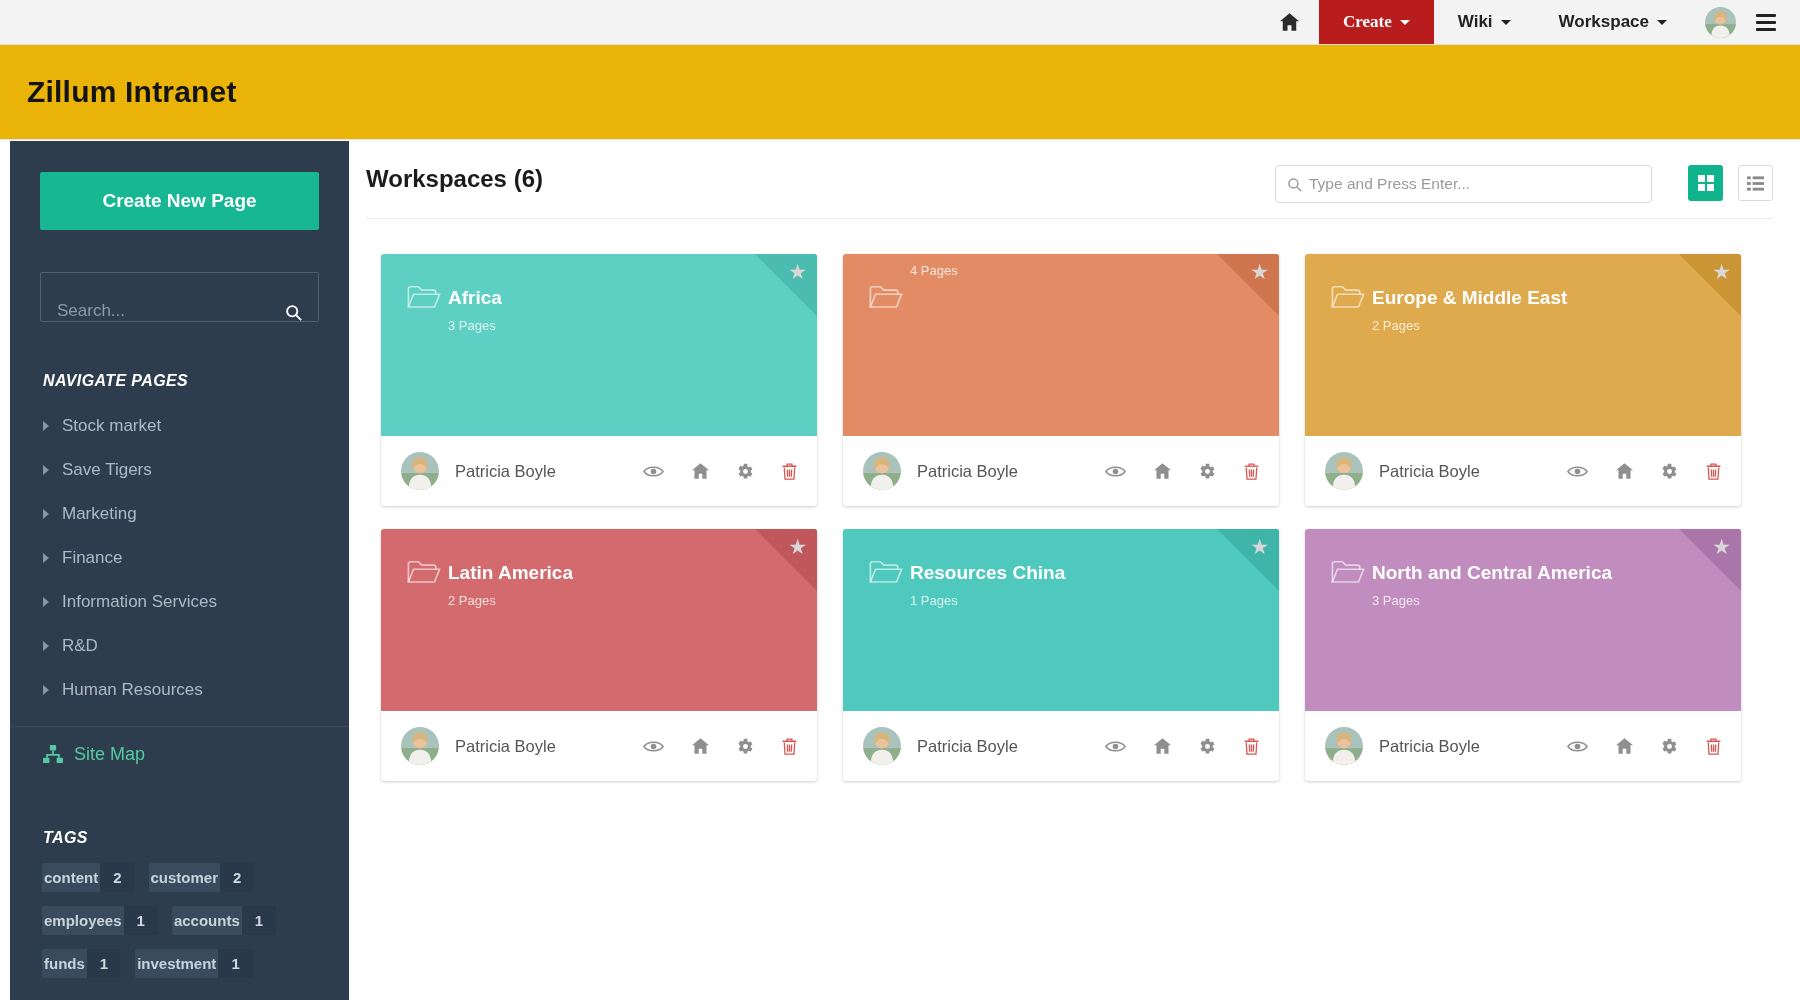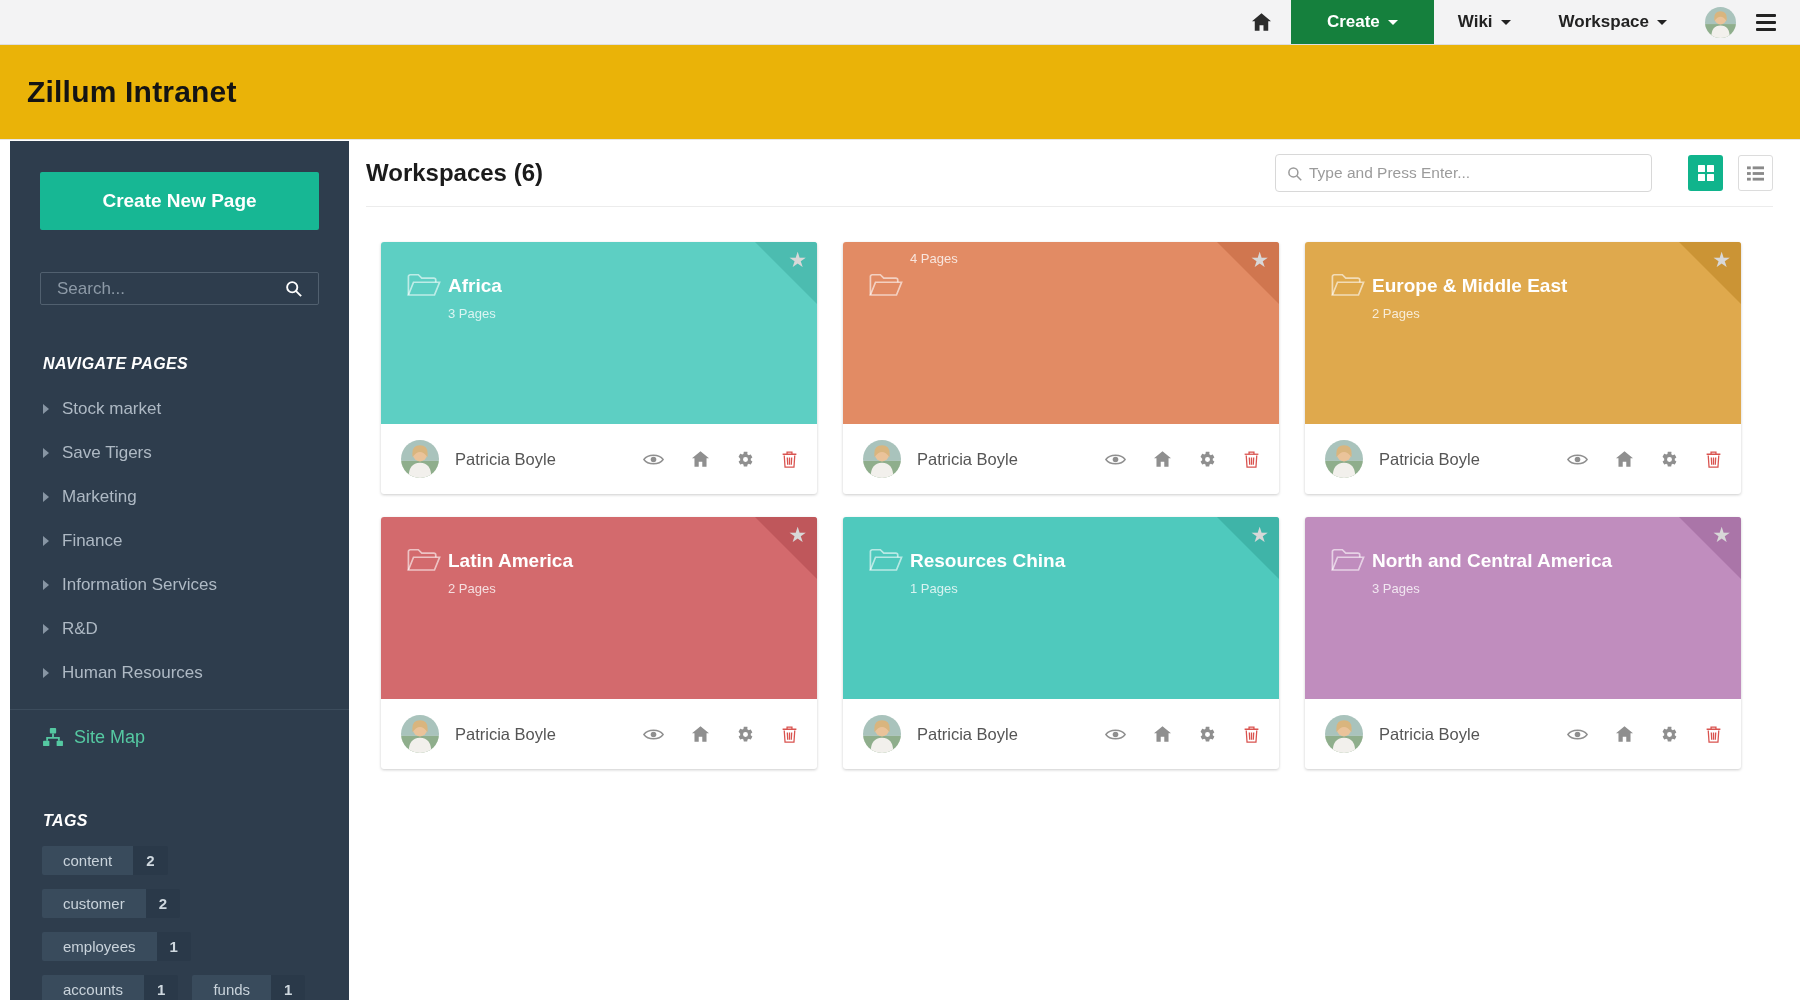--- a/index.html
+++ b/index.html
@@ -13,43 +13,43 @@
   .topnav {
     height:45px; background:#f3f3f4; border-bottom:1px solid #dedede;
     display:flex; align-items:stretch; justify-content:flex-end; padding-right:12px;
   }
   .topnav .nav-btn {
     display:flex; align-items:center; gap:8px; padding:0 24px;
     font-size:17px; font-weight:600; color:#222; cursor:pointer; border:none; background:transparent;
     font-family:inherit;
   }
   .topnav .home-btn { padding:0 20px; }
-  .topnav .create-btn { background:#15803d; color:#fff; padding:0 36px; }
+  .topnav .create-btn { background:#b91c1c; color:#fff; padding:0 24px;font-family:Liberation Serif, serif; }
   .caret { width:0; height:0; border-left:5px solid transparent; border-right:5px solid transparent; border-top:5px solid currentColor; display:inline-block; }
   .nav-avatar { align-self:center; width:31px; height:31px; border-radius:50%; overflow:hidden; margin:0 14px; cursor:pointer; flex:none; }
   .hamburger { align-self:center; display:flex; flex-direction:column; gap:4px; margin:0 12px 0 6px; cursor:pointer; }
   .hamburger span { width:20px; height:3px; background:#222; border-radius:1px; }
 
   
   .titlebar { height:95px; background:#eab308; border-bottom:1px solid #e6e6e6; padding:30px 0 0 27px; }
   .titlebar h1 { font-size:30px; font-weight:700; color:#141414; letter-spacing:0.2px; }
 
   
   .sidebar {
     position:absolute; left:10px; top:141px; width:339px; height:859px;
     background:#2e3d4d; color:#aeb9c4; overflow:hidden;
   }
   .create-page-btn {
     display:block; margin:31px 30px 0 30px; width:279px; height:58px;
     background:#17b794; color:#fff; border:none; border-radius:2px;
     font-size:19px; font-weight:700; font-family:inherit; cursor:pointer;
   }
   .side-search {
-    margin:42px 30px 0 30px; height:33px; border:1px solid #51606f; border-radius:2px;
-    display:flex; align-items:center; padding:0 16px;
+    margin:42px 30px 0 30px; height:50px; border:1px solid #51606f; border-radius:2px;
+    display:flex; align-items:flex-end; padding:0 16px;
   }
   .side-search input {
     flex:1; background:transparent; border:none; outline:none; color:#dfe6ec;
     font-size:17px; font-family:inherit;
   }
   .side-search input::placeholder { color:#8d9aa7; }
   .side-heading {
     margin:50px 0 0 33px; color:#ffffff; font-size:16px; font-weight:700; letter-spacing:0.4px;font-style:italic;
   }
   .side-list { list-style:none; margin-top:14px; }
@@ -62,26 +62,26 @@
   .sitemap-row {
     display:flex; align-items:center; gap:11px; padding-left:33px; height:54px;
     color:#55c9a2; font-size:18px; cursor:pointer;
   }
   .tags-heading { margin-top:48px; }
   .tags-wrap { margin:16px 24px 0 32px; display:flex; flex-wrap:wrap; }
   .tag {
     display:inline-flex; align-items:stretch; margin:0 14px 14px 0; border-radius:2px; overflow:hidden;
     cursor:pointer; font-size:15px;
   }
-  .tag .tag-name { background:#394b5c; color:#c9d3db; padding:6px 21px; }
+  .tag .tag-name { background:#394b5c; color:#c9d3db; padding:6px 2px;font-weight:bold; }
   .tag .tag-count { background:#2a3949; color:#cfd8df; padding:6px 13px; font-weight:600; }
 
   
   .main { margin-left:339px; padding:0 27px; height:860px; background:#fff; }
-  .main-header { display:flex; align-items:center; margin-top:13px; height:40px; }
+  .main-header { display:flex; align-items:flex-start; margin-top:25px; height:40px; }
   .main-header h2 { font-size:24px; font-weight:700; color:#1b1b1b; }
   .mh-spacer { flex:1; }
   .main-search {
     width:377px; height:38px; border:1px solid #d8d8d8; border-radius:4px; background:#fff;
     display:flex; align-items:center; padding:0 11px; gap:7px;
   }
   .main-search input { flex:1; border:none; outline:none; font-size:15.5px; color:#444; font-family:inherit; }
   .main-search input::placeholder { color:#9b9b9b; }
   .view-btn {
     width:35px; height:36px; border-radius:3px; display:flex; align-items:center; justify-content:center;

